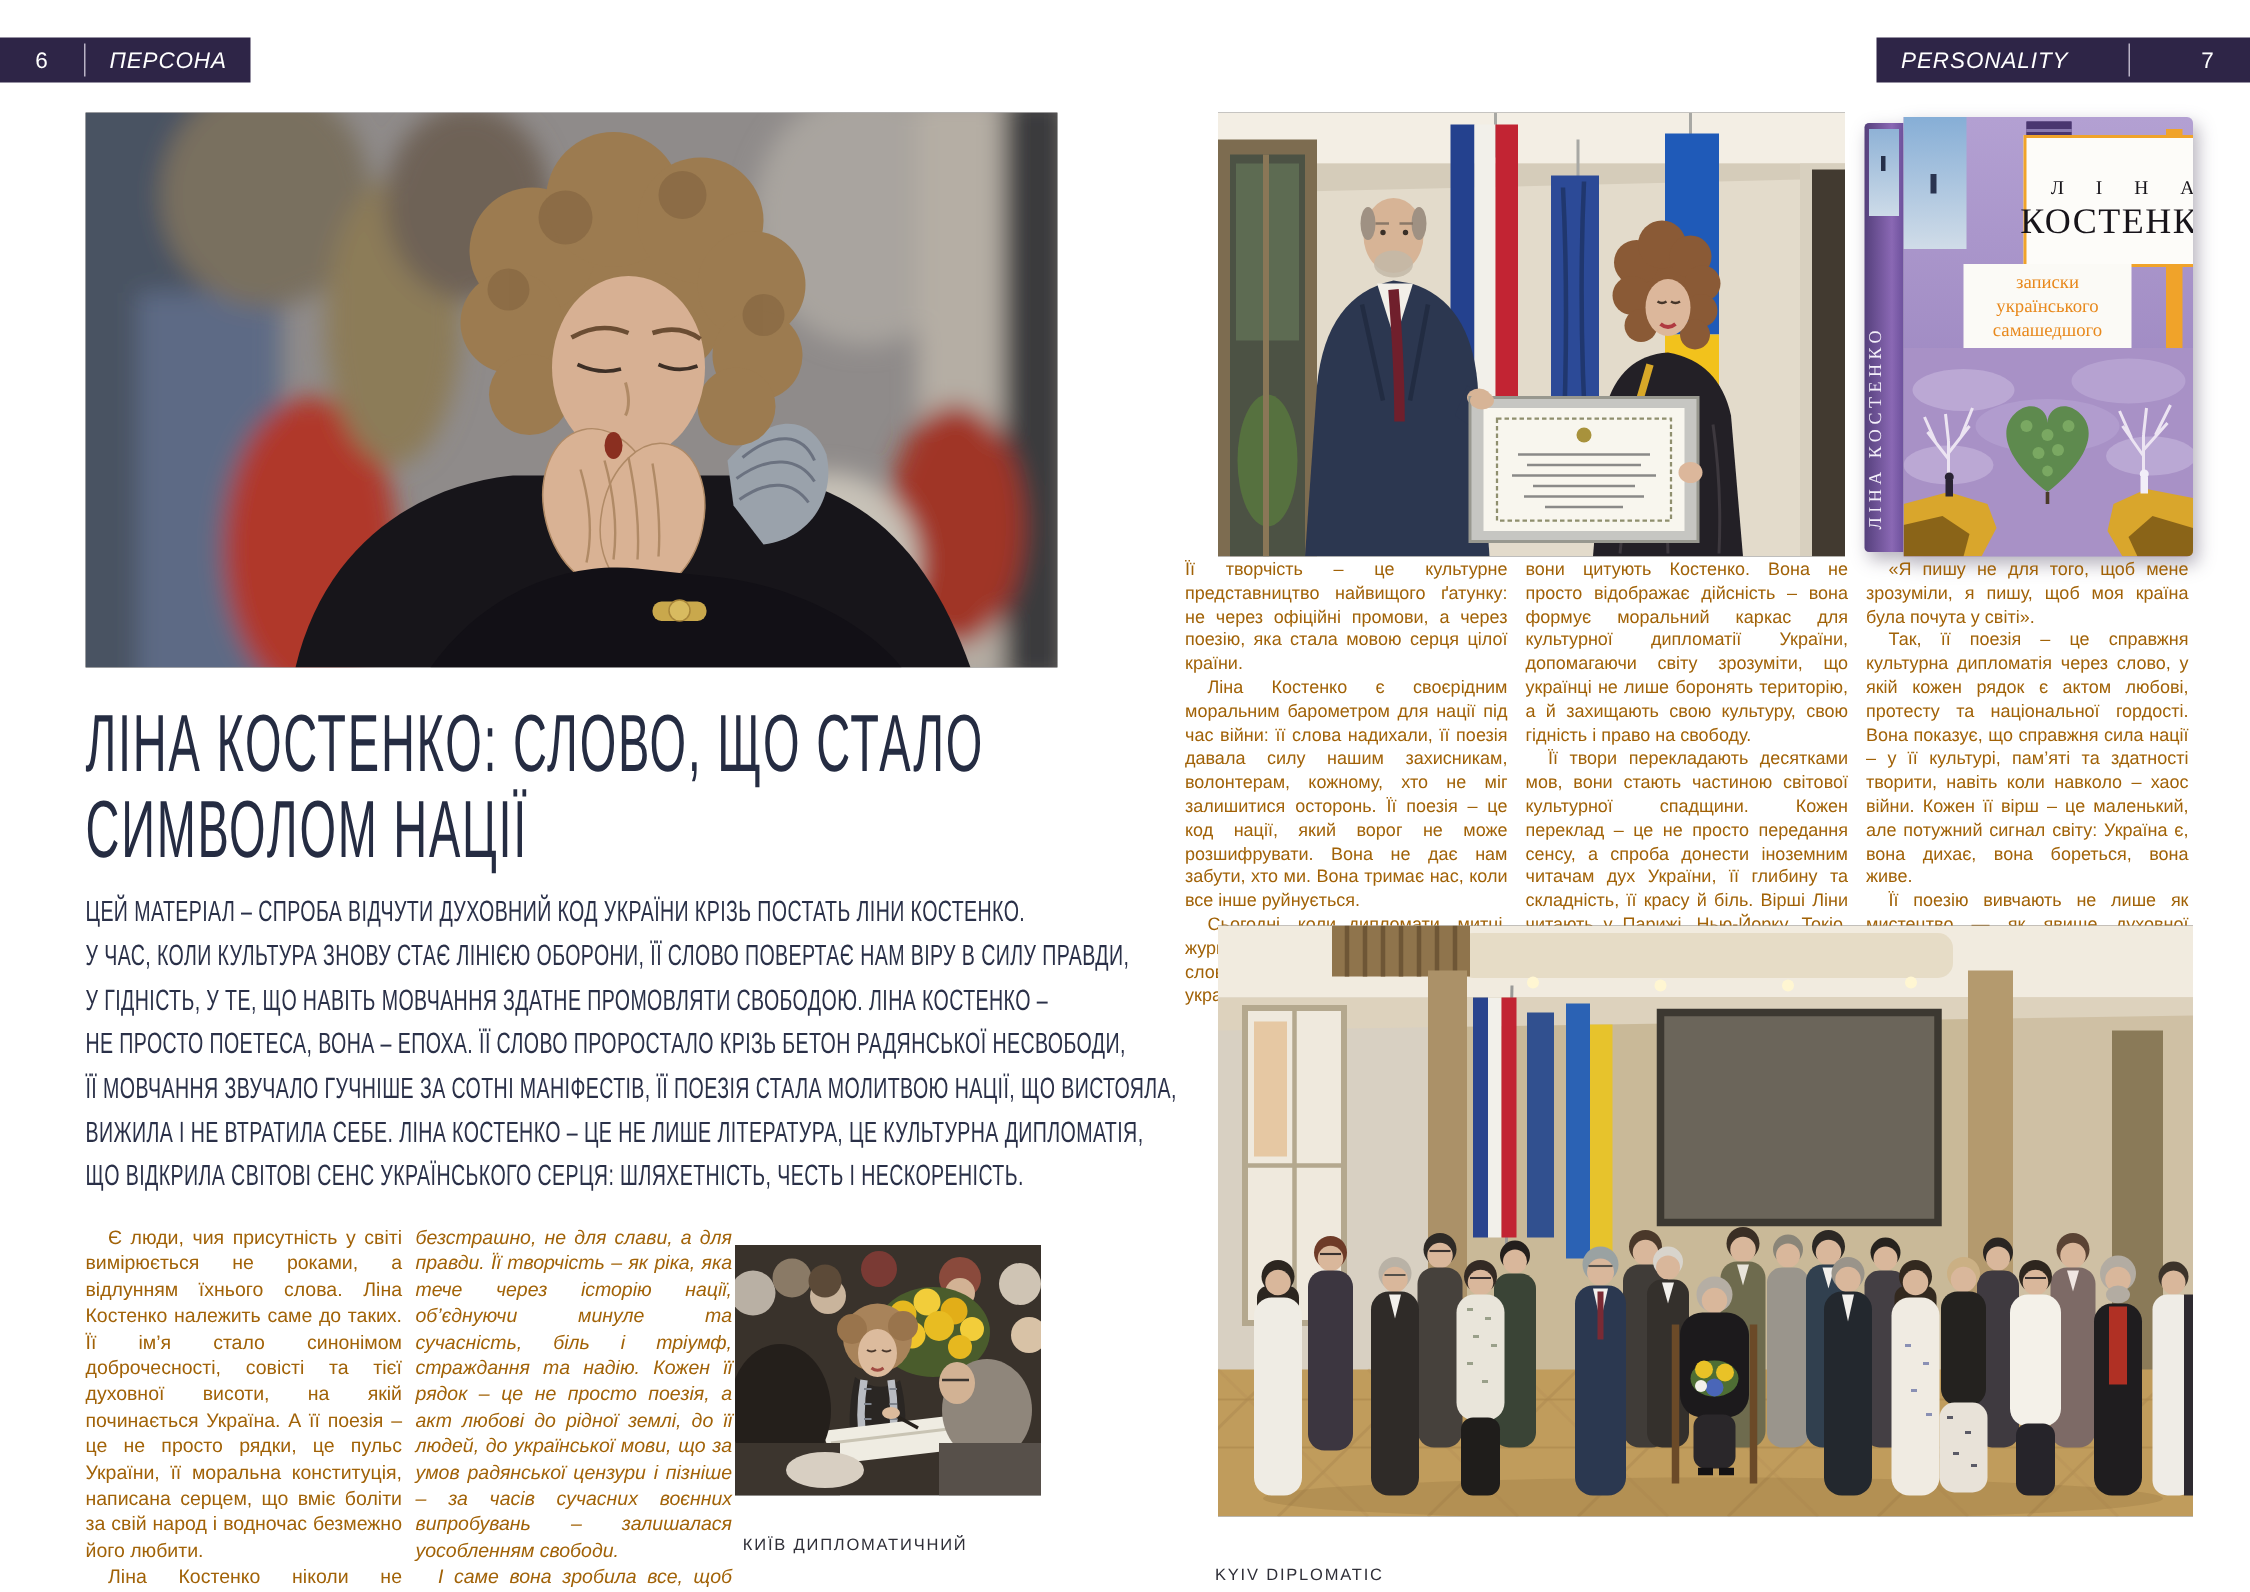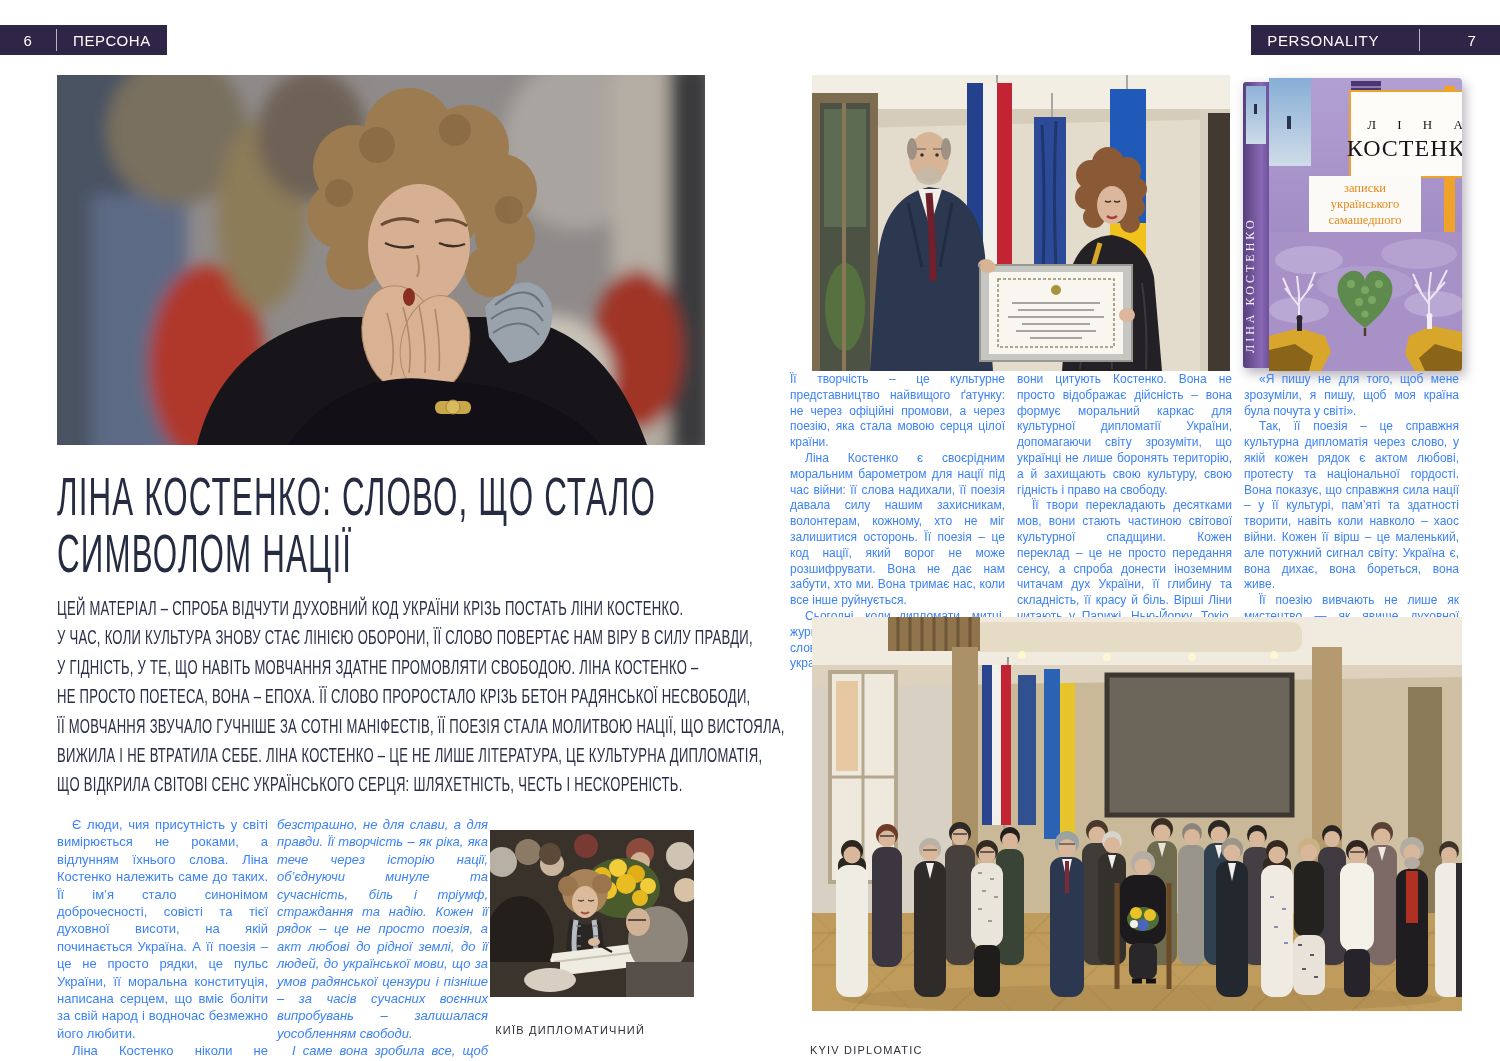--- a/index.html
+++ b/index.html
@@ -5,37 +5,37 @@
   html,body{margin:0;padding:0;background:#ffffff;}
   .spread{position:relative;width:1500px;height:1061px;background:#ffffff;overflow:hidden;
           font-family:"Liberation Sans",sans-serif;}
   
   .chip{position:absolute;top:25px;height:30px;display:flex;align-items:center;
         background:#2e2547;color:#fff;font-size:15px;letter-spacing:.6px;}
   .chip-left{left:0;}
   .chip-right{right:0;gap:24px;}
   .chip .num{width:56px;text-align:center;}
   .chip .divider{width:1px;height:22px;background:#b9b3c6;}
-  .chip .label{padding:0 16px;}
+  .chip .label{padding:0 16px;font-style:italic;}
   
   .photo{position:absolute;overflow:hidden;background:#777;}
   .photo svg{display:block;width:100%;height:100%;}
   #portrait{left:57px;top:75px;width:648px;height:370px;}
   #award{left:812px;top:75px;width:418px;height:296px;}
   #signing{left:490px;top:830px;width:204px;height:167px;}
   #group{left:812px;top:617px;width:650px;height:394px;}
   
   .condblock{position:absolute;transform-origin:0 0;color:#252c42;}
   #headline{left:57px;top:468px;width:1140px;transform:scaleX(.58);
             font-size:54px;line-height:57px;letter-spacing:2px;font-weight:400;}
   #lead{left:57px;top:594px;width:980px;transform:scaleX(.67);
         font-size:19.5px;line-height:29.4px;letter-spacing:.4px;color:#2a3048;}
   .nowrap{white-space:nowrap;}
   
-  .col{position:absolute;text-align:justify;color:#3b82f6;}
+  .col{position:absolute;text-align:justify;color:#a16207;}
   .col p{margin:0;}
   .col p.ind{text-indent:15px;}
   .lcol{width:211px;font-size:13px;line-height:17.4px;}
   .rcol{width:215px;font-size:12px;line-height:15.8px;}
   #lcol1{left:57px;top:816px;height:232px;}
   #lcol2{left:277px;top:816px;height:232px;font-style:italic;}
   #rcol1{left:790px;top:372px;height:238px;}
   #rcol2{left:1017px;top:372px;height:238px;}
   #rcol3{left:1244px;top:372px;height:238px;}
   

